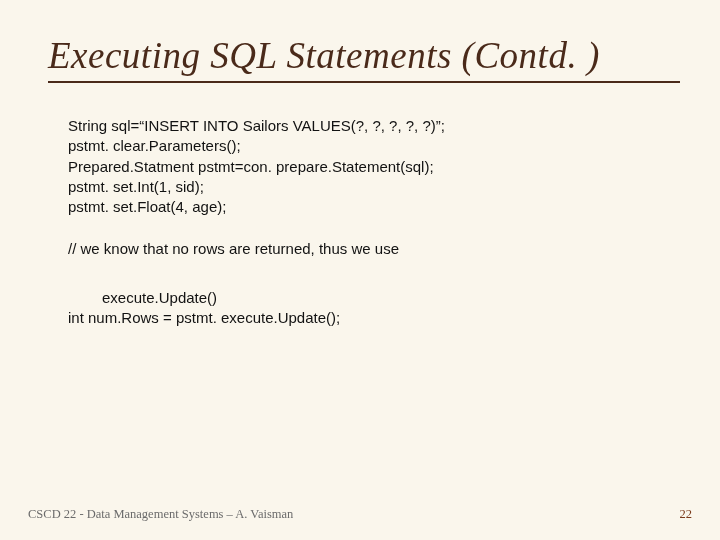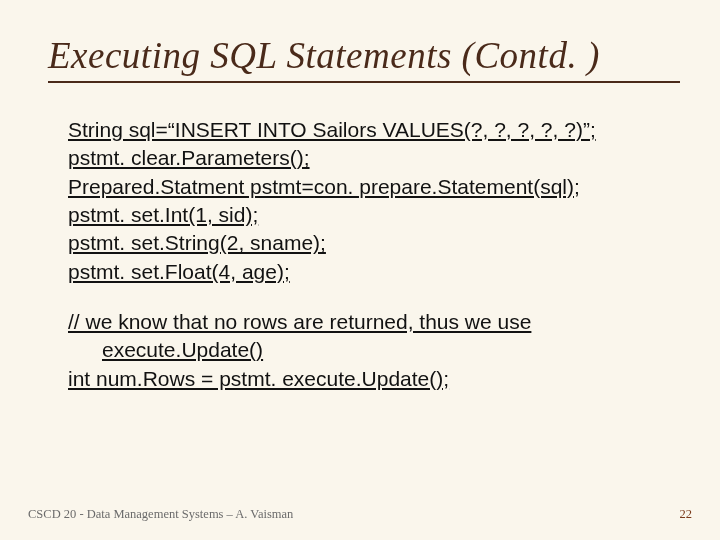--- a/index.html
+++ b/index.html
@@ -30,32 +30,32 @@
     border-bottom: 2px solid #4a2a1a;
     padding-bottom: 4px;
     letter-spacing: 0.5px;
   }
   .body {
     position: absolute;
     top: 116px;
     left: 68px;
     right: 48px;
     color: #121212;
-    font-size: 21px;
+    font-size: 15px;
     line-height: 1.35;
-    text-decoration: underline;
   }
   .code-line {
     white-space: pre-wrap;
   }
   .gap {
     height: 22px;
   }
   .indent {
     padding-left: 34px;
+    margin-top: 28px;
   }
   .footer-left {
     position: absolute;
     left: 28px;
     bottom: 18px;
     font-family: "Times New Roman", Times, serif;
     font-size: 12.5px;
     color: #6b6b6b;
   }
   .footer-right {
@@ -72,25 +72,24 @@
 <body>
 
 <div class="slide">
   <div class="title">Executing SQL Statements (Contd. )</div>
 
   <div class="body">
     <div class="code-line">String sql=“INSERT INTO Sailors VALUES(?, ?, ?, ?, ?)”;</div>
     <div class="code-line">pstmt. clear.Parameters();</div>
     <div class="code-line">Prepared.Statment pstmt=con. prepare.Statement(sql);</div>
     <div class="code-line">pstmt. set.Int(1, sid);</div>
-    <div class="code-line">pstmt. set.String(2, sname);</div>
     <div class="code-line">pstmt. set.Float(4, age);</div>
 
     <div class="gap"></div>
 
     <div class="code-line">// we know that no rows are returned, thus we use</div>
     <div class="code-line indent">execute.Update()</div>
     <div class="code-line">int num.Rows = pstmt. execute.Update();</div>
   </div>
 
-  <div class="footer-left">CSCD 20 - Data Management Systems – A. Vaisman</div>
+  <div class="footer-left">CSCD 22 - Data Management Systems – A. Vaisman</div>
   <div class="footer-right">22</div>
 </div>
 
 </body></html>

